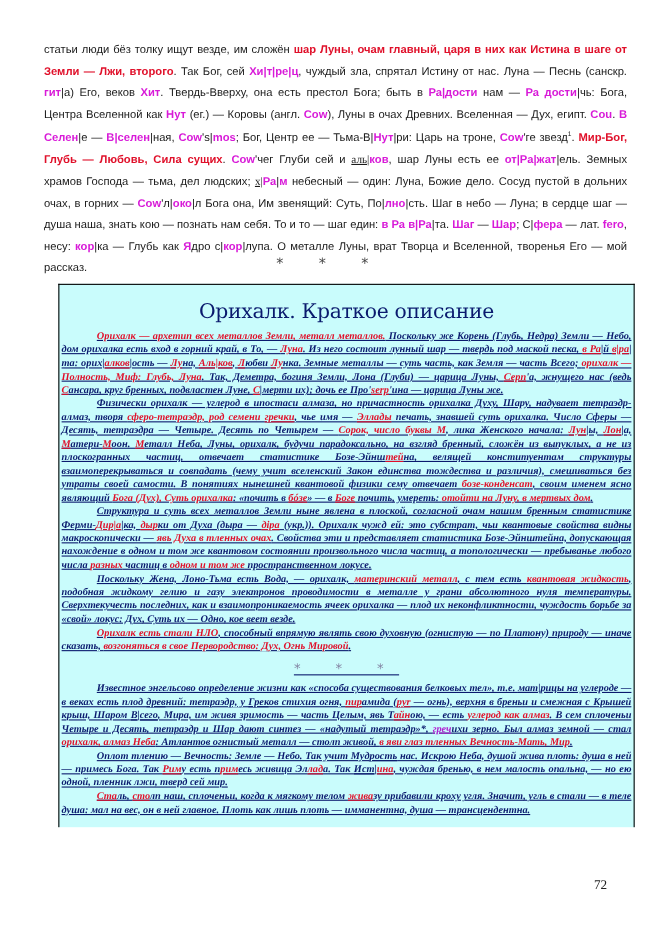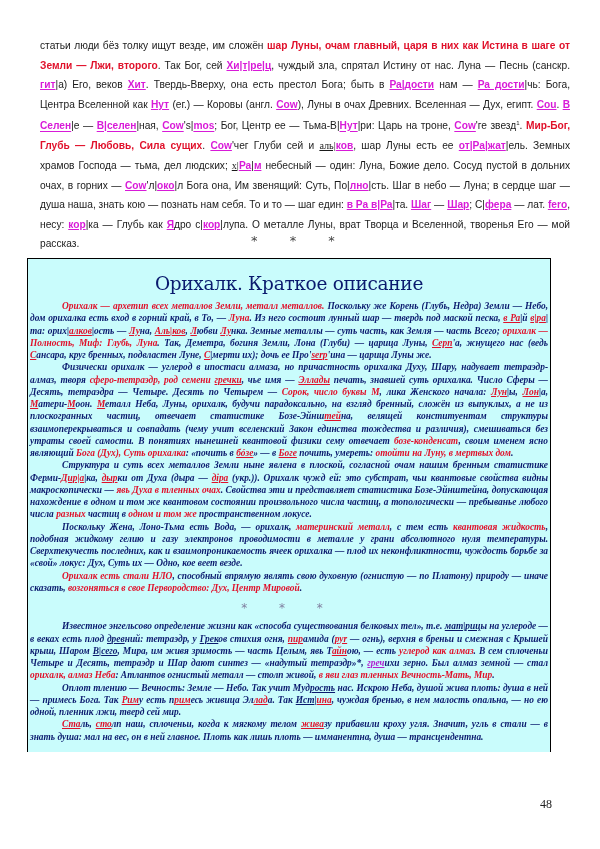--- a/index.html
+++ b/index.html
@@ -5,44 +5,44 @@
   html, body { margin: 0; padding: 0; background: #ffffff; }
   body { width: 600px; height: 849px; position: relative; overflow: hidden; }
   .page { position: absolute; left: 0; top: 0; width: 600px; height: 849px; }
 
   .intro {
     position: absolute; left: 40px; top: 36px; width: 530px;
     font-family: "Liberation Sans", sans-serif; font-size: 10.2px; line-height: 19.6px;
     color: #1a1a1a; text-align: justify;
   }
   .intro .red { color: #e0102a; font-weight: bold; }
-  .intro .mag { color: #d81ad8; font-weight: bold; text-decoration: underline; }
+  .intro .mag { color: #d81ad8; font-weight: bold; }
   .intro .ul { text-decoration: underline; font-family: Liberation Serif, serif; }
   .intro sup { font-size: 6px; }
 
   .stars1 {
     position: absolute; left: 0; width: 600px; top: 233px; text-align: center;
     font-family: "DejaVu Sans", sans-serif; font-size: 13px; color: #444;
     letter-spacing: 14px;
   }
 
   .box {
-    position: absolute; left: 27px; top: 258px; width: 524px; height: 494px;
+    position: absolute; left: 53px; top: 258px; width: 524px; height: 494px;
     background: #c9fcfc; border: 1px solid #000; border-bottom: none;
     box-sizing: border-box; overflow: hidden;
   }
   .box-title {
     text-align: center; margin-top: 14px; margin-bottom: 6px;
     font-family: "DejaVu Serif", serif; font-size: 18.5px; color: #0a1a6e;
     letter-spacing: -0.3px;
   }
   .box-body {
     padding: 0 2px 0 2px;
     font-family: "Liberation Serif", serif; font-style: italic; font-weight: bold;
-    font-size: 9.4px; line-height: 12.25px; color: #0a1a6e; text-align: justify;
+    font-size: 9.4px; line-height: 12.25px; color: #0a1a6e; text-align: justify; text-decoration: underline;
   }
   .box-body p { margin: 0; text-indent: 32px; }
   .box-body .r { color: #e0102a; }
   .box-body .ru { color: #e0102a; text-decoration: underline; }
   .box-body .u { text-decoration: underline; }
   .box-body .pu { color: #b020d0; text-decoration: underline; }
   .stars2 {
     text-align: center; font-family: "DejaVu Sans", sans-serif; font-style: normal;
     font-weight: normal; font-size: 12px; color: #8080a0; letter-spacing: 14px;
     margin: 8px 0 6px 0;
@@ -66,27 +66,27 @@
     <div class="box-body">
 
       <p><span class="r">Орихалк — архетип всех металлов Земли, металл металлов.</span><span> Поскольку же Корень (Глубь, Недра) Земли — Небо, дом орихалка есть вход в горний край, в То, — </span><span class="r">Луна</span><span>. Из него состоит лунный шар — твердь под маской песка, </span><span class="ru">в Ра</span><span>|й </span><span class="ru">в|ра</span><span>|та: орих|</span><span class="ru">алков</span><span>|ость — </span><span class="ru">Лу</span><span>на, </span><span class="ru">Аль|ков</span><span>, </span><span class="ru">Л</span><span>юбви </span><span class="ru">Лу</span><span>нка. Земные металлы — суть часть, как Земля — часть Всего; </span><span class="r">орихалк — Полность, Миф: Глубь, Луна</span><span>. Так, Деметра, богиня Земли, Лона (Глуби) — царица Луны, </span><span class="ru">Серп</span><span>'а, жнущего нас (ведь </span><span class="ru">С</span><span>ансара, круг бренных, подвластен Луне, </span><span class="ru">С</span><span>|мерти их); дочь ее Про'</span><span class="ru">serp</span><span>'ина — царица Луны же.</span></p>
 
       <p><span>Физически орихалк — углерод в ипостаси алмаза, но причастность орихалка Духу, Шару, надувает тетраэдр-алмаз, творя </span><span class="r">сферо-тетраэдр, род семени </span><span class="ru">гречки</span><span>, чье имя — </span><span class="ru">Эллады</span><span> печать, знавшей суть орихалка. Число Сферы — Десять, тетраэдра — Четыре. Десять по Четырем — </span><span class="r">Сорок, число буквы М</span><span>, лика Женского начала: </span><span class="ru">Лун</span><span>|ы, </span><span class="ru">Лон</span><span>|а, </span><span class="ru">М</span><span>атери-</span><span class="ru">М</span><span>оон. </span><span class="ru">М</span><span>еталл Неба, Луны, орихалк, будучи парадоксально, на взгляд бренный, сложён из выпуклых, а не из плоскогранных частиц, отвечает статистике Бозе-Эйнш</span><span class="ru">тей</span><span>на, велящей конституентам структуры взаимоперекрываться и совпадать (чему учит вселенский Закон единства тождества и различия), смешиваться без утраты своей самости. В понятиях нынешней квантовой физики сему отвечает </span><span class="r">бозе-конденсат</span><span>, своим именем ясно являющий </span><span class="r">Бога (Дух), Суть орихалка</span><span>: «почить в </span><span class="ru">бóзе</span><span>» — в </span><span class="ru">Боге</span><span> почить, умереть: </span><span class="r">отойти на Луну, в мертвых дом</span><span>.</span></p>
 
       <p><span>Структура и суть всех металлов Земли ныне явлена в плоской, согласной очам нашим бренным статистике Ферми-</span><span class="ru">Дир|а</span><span>|ка, </span><span class="ru">дыр</span><span>ки от Духа (дыра — </span><span class="ru">діра</span><span> (укр.)). Орихалк чужд ей: это субстрат, чьи квантовые свойства видны макроскопически — </span><span class="r">явь Духа в тленных очах</span><span>. Свойства эти и представляет статистика Бозе-Эйнштейна, допускающая нахождение в одном и том же квантовом состоянии произвольного числа частиц, а топологически — пребыванье любого числа </span><span class="r">разных</span><span> частиц </span><span>в</span><span> </span><span class="r">одном и том же</span><span> пространственном локусе.</span></p>
 
       <p><span>Поскольку Жена, Лоно-Тьма есть Вода, — орихалк, </span><span class="r">материнский металл</span><span>, с тем есть </span><span class="r">квантовая жидкость</span><span>, подобная жидкому гелию и газу электронов проводимости в металле у грани абсолютного нуля температуры. Сверхтекучесть последних, как и взаимопроникаемость ячеек орихалка — плод их неконфликтности, чуждость борьбе за «свой» локус: Дух, Суть их — Одно, кое веет везде.</span></p>
 
-      <p><span class="r">Орихалк есть стали НЛО</span><span>, способный впрямую являть свою духовную (огнистую — по Платону) природу — иначе сказать, </span><span class="r">возгоняться в свое Первородство: Дух, Центр Мировой</span><span>.</span></p>
+      <p><span class="r">Орихалк есть стали НЛО</span><span>, способный впрямую являть свою духовную (огнистую — по Платону) природу — иначе сказать, </span><span class="r">возгоняться в свое Первородство: Дух, Огнь Мировой</span><span>.</span></p>
 
       <div class="stars2">* * *</div>
 
       <p><span>Известное энгельсово определение жизни как «способа существования белковых тел», т.е. </span><span class="u">мат|риц</span><span>ы на углероде — в веках есть плод </span><span class="u">древ</span><span>ний: тетраэдр, у </span><span class="u">Грек</span><span>ов стихия огня, </span><span class="ru">пир</span><span>амида (</span><span class="ru">pyr</span><span> — огнь), верхня в бреньи и смежная с Крышей крыш, Шаром </span><span class="u">В</span><span>|</span><span class="u">сего</span><span>, Мира, им живя зримость — часть Целым, явь Т</span><span class="ru">айн</span><span>ою, — есть </span><span class="r">углерод как алмаз</span><span>. В сем сплоченьи Четыре и Десять, тетраэдр и Шар дают синтез — «надутый тетраэдр»*, </span><span class="pu">греч</span><span>ихи зерно. Был алмаз земной — стал </span><span class="r">орихалк, алмаз Неба</span><span>: Атлантов огнистый металл — столп живой, </span><span class="r">в яви глаз тленных Вечность-Мать, Мир</span><span>.</span></p>
 
       <p><span>Оплот тлению — Вечность: Земле — Небо. Так учит Муд</span><span class="u">рость</span><span> нас. Искрою Неба, душой жива плоть: душа в ней — примесь Бога. Так </span><span class="ru">Рим</span><span>у есть п</span><span class="ru">рим</span><span>есь живица Эл</span><span class="ru">лад</span><span>а. Так </span><span class="u">Ист</span><span>|</span><span class="ru">ина</span><span>, чуждая бренью, в нем малость опальна, — но ею одной, пленник лжи, тверд сей мир.</span></p>
 
-      <p><span class="ru">Ста</span><span>ль, </span><span class="ru">сто</span><span>лп наш, сплоченьи, когда к мягкому телом </span><span class="ru">жива</span><span>зу прибавили кроху угля. Значит, угль в стали — в знать душа: мал на вес, он в ней главное. Плоть как лишь плоть — имманентна, душа — трансцендентна.</span></p>
+      <p><span class="ru">Ста</span><span>ль, </span><span class="ru">сто</span><span>лп наш, сплоченьи, когда к мягкому телом </span><span class="ru">жива</span><span>зу прибавили кроху угля. Значит, угль в стали — в теле душа: мал на вес, он в ней главное. Плоть как лишь плоть — имманентна, душа — трансцендентна.</span></p>
 
     </div>
   </div>
 
-  <div class="page-num">48</div>
+  <div class="page-num">72</div>
 </div>
 
 </body></html>

